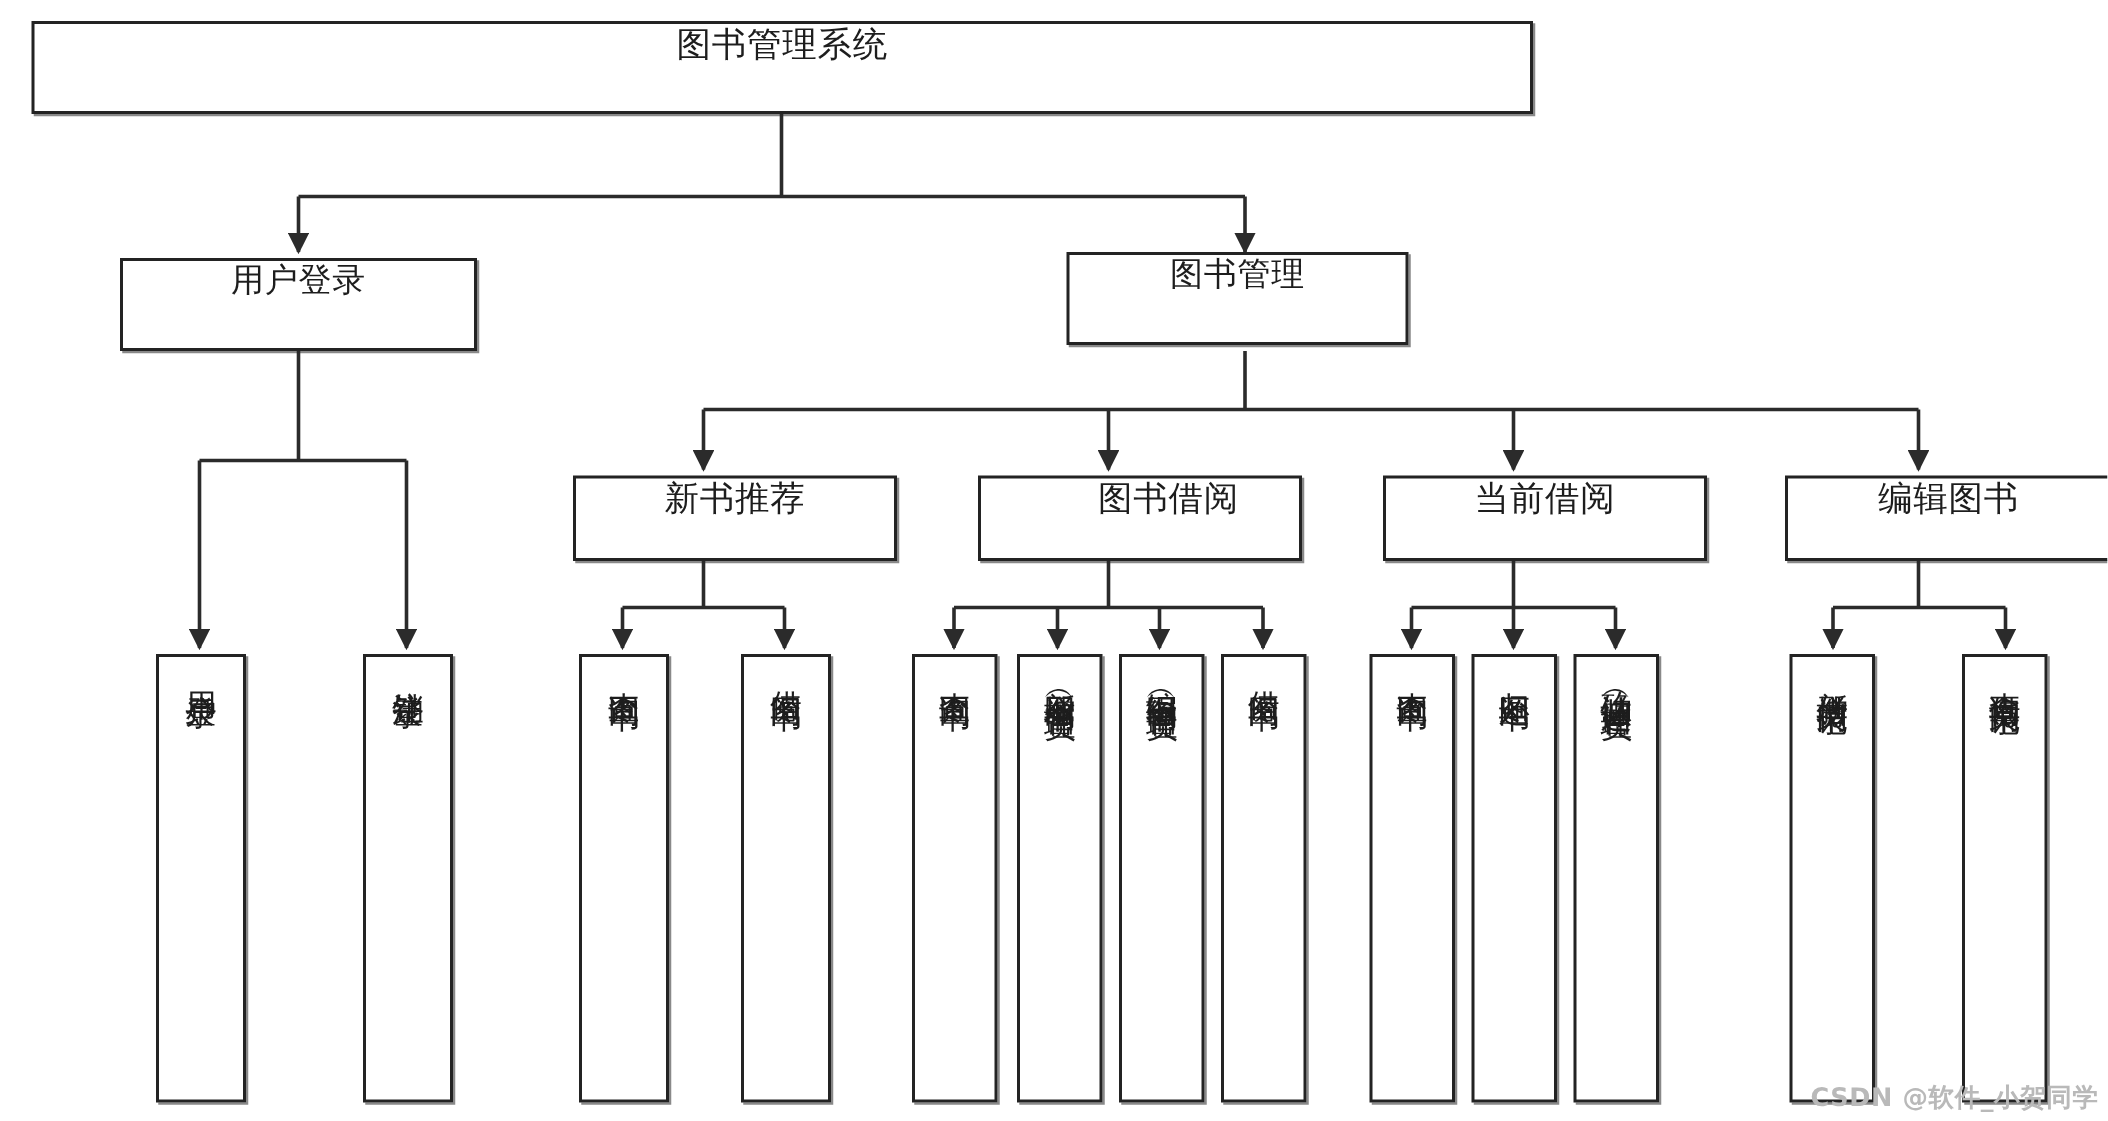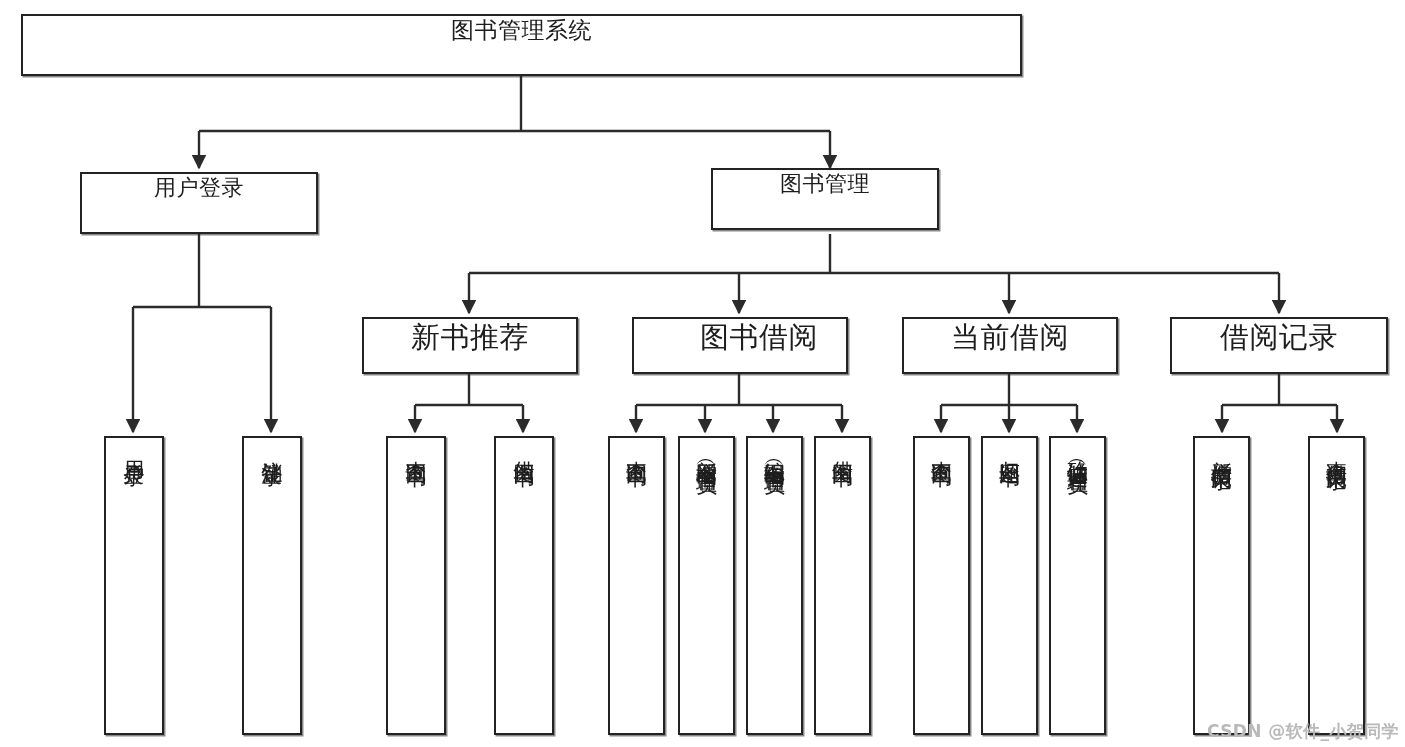--- a/index.html
+++ b/index.html
@@ -45,21 +45,22 @@
     white-space: pre;
     letter-spacing: 0.5px;
   }
   .node.root {
     font-size: 23px;
   }
   .node.level2 {
     font-size: 22px;
   }
   .node.level3 {
-    font-size: 29px;
+    font-size: 23px;
+    margin-left: 20px;
   }
   .node.leaf {
     align-items: flex-start;
     padding-top: 6px;
   }
   .node.leaf .node-label {
     writing-mode: vertical-rl;
     text-orientation: upright;
     font-size: 21px;
     line-height: 1.15;
@@ -152,21 +153,21 @@
   <div class="node level3" style="left:362px; top:317px; width:216px; height:57px;">
     <span class="node-label">新书推荐</span>
   </div>
   <div class="node level3" style="left:632px; top:317px; width:216px; height:57px;padding-left:38px;">
     <span class="node-label">图书借阅</span>
   </div>
   <div class="node level3" style="left:902px; top:317px; width:216px; height:57px;">
     <span class="node-label">当前借阅</span>
   </div>
   <div class="node level3" style="left:1170px; top:317px; width:218px; height:57px;">
-    <span class="node-label">借阅记录</span>
+    <span class="node-label">编辑图书</span>
   </div>
 
   <div class="node leaf" style="left:104px; top:436px; width:60px; height:299px;">
     <span class="node-label">用户登录</span>
   </div>
   <div class="node leaf" style="left:242px; top:436px; width:60px; height:299px;">
     <span class="node-label">注销登录</span>
   </div>
 
   <div class="node leaf" style="left:386px; top:436px; width:60px; height:299px;">

